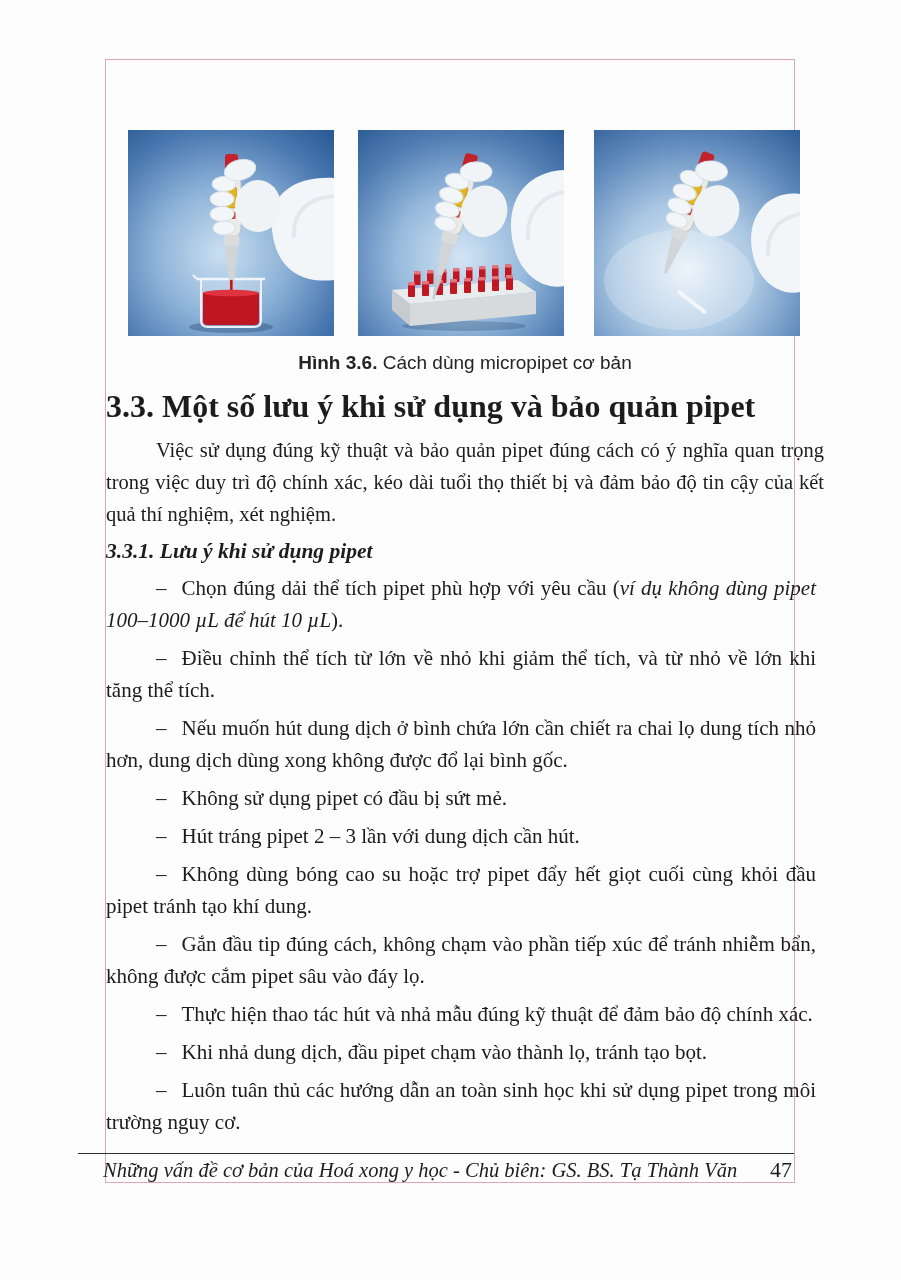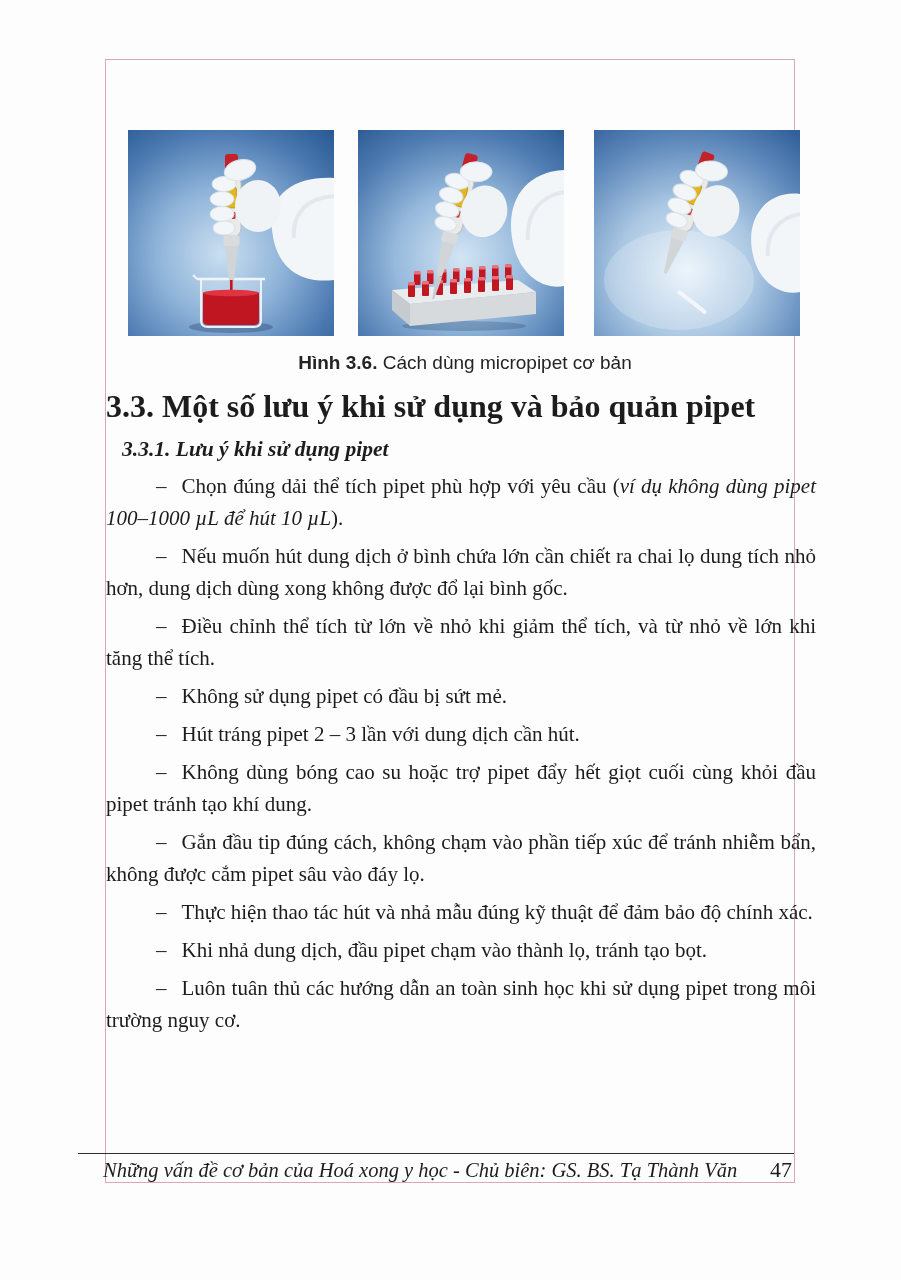--- a/index.html
+++ b/index.html
@@ -29,21 +29,21 @@
 
   .heading{
     font-size:32px;line-height:31px;font-weight:bold;margin:16px 0 12px 0;
   }
   .intro{
     font-size:20.5px;line-height:32px;margin:7px 0 0 0;
     text-align:justify;text-indent:50px;
   }
   .subheading{
     font-size:21.5px;line-height:30px;font-weight:bold;font-style:italic;
-    margin:6px 0 0 16px;
+    margin:6px 0 0 0;
   }
   .bullets p{
     font-size:21px;line-height:32px;margin:6px 8px 0 0;
     text-align:justify;text-indent:50px;
   }
   .bullets .dash{padding-right:15px}
   .bullets i{font-style:italic}
 
   .footer{
     position:absolute;left:78px;top:1153px;width:716px;z-index:2;
@@ -226,27 +226,28 @@
         </svg>
       </div>
     </div>
 
     <div class="caption">
       <span class="cap-b">Hình 3.6.</span><span> Cách dùng micropipet cơ bản</span>
     </div>
 
     <h2 class="heading">3.3. Một số lưu ý khi sử dụng và bảo quản pipet</h2>
 
+    <p class="intro">Việc sử dụng đúng kỹ thuật và bảo quản pipet đúng cách có ý nghĩa quan trọng trong việc duy trì độ chính xác, kéo dài tuổi thọ thiết bị và đảm bảo độ tin cậy của kết quả thí nghiệm, xét nghiệm.</p>
 
     <h3 class="subheading">3.3.1. Lưu ý khi sử dụng pipet</h3>
 
     <div class="bullets">
       <p><span class="dash">–</span><span>Chọn đúng dải thể tích pipet phù hợp với yêu cầu (</span><i>ví dụ không dùng pipet 100–1000 µL để hút 10 µL</i><span>).</span></p>
+      <p><span class="dash">–</span><span>Điều chỉnh thể tích từ lớn về nhỏ khi giảm thể tích, và từ nhỏ về lớn khi tăng thể tích.</span><i></i><span></span></p>
       <p><span class="dash">–</span><span>Nếu muốn hút dung dịch ở bình chứa lớn cần chiết ra chai lọ dung tích nhỏ hơn, dung dịch dùng xong không được đổ lại bình gốc.</span><i></i><span></span></p>
-      <p><span class="dash">–</span><span>Điều chỉnh thể tích từ lớn về nhỏ khi giảm thể tích, và từ nhỏ về lớn khi tăng thể tích.</span><i></i><span></span></p>
       <p><span class="dash">–</span><span>Không sử dụng pipet có đầu bị sứt mẻ.</span><i></i><span></span></p>
       <p><span class="dash">–</span><span>Hút tráng pipet 2 – 3 lần với dung dịch cần hút.</span><i></i><span></span></p>
       <p><span class="dash">–</span><span>Không dùng bóng cao su hoặc trợ pipet đẩy hết giọt cuối cùng khỏi đầu pipet tránh tạo khí dung.</span><i></i><span></span></p>
       <p><span class="dash">–</span><span>Gắn đầu tip đúng cách, không chạm vào phần tiếp xúc để tránh nhiễm bẩn, không được cắm pipet sâu vào đáy lọ.</span><i></i><span></span></p>
       <p><span class="dash">–</span><span>Thực hiện thao tác hút và nhả mẫu đúng kỹ thuật để đảm bảo độ chính xác.</span><i></i><span></span></p>
       <p><span class="dash">–</span><span>Khi nhả dung dịch, đầu pipet chạm vào thành lọ, tránh tạo bọt.</span><i></i><span></span></p>
       <p><span class="dash">–</span><span>Luôn tuân thủ các hướng dẫn an toàn sinh học khi sử dụng pipet trong môi trường nguy cơ.</span><i></i><span></span></p>
     </div>
   </div>
 

